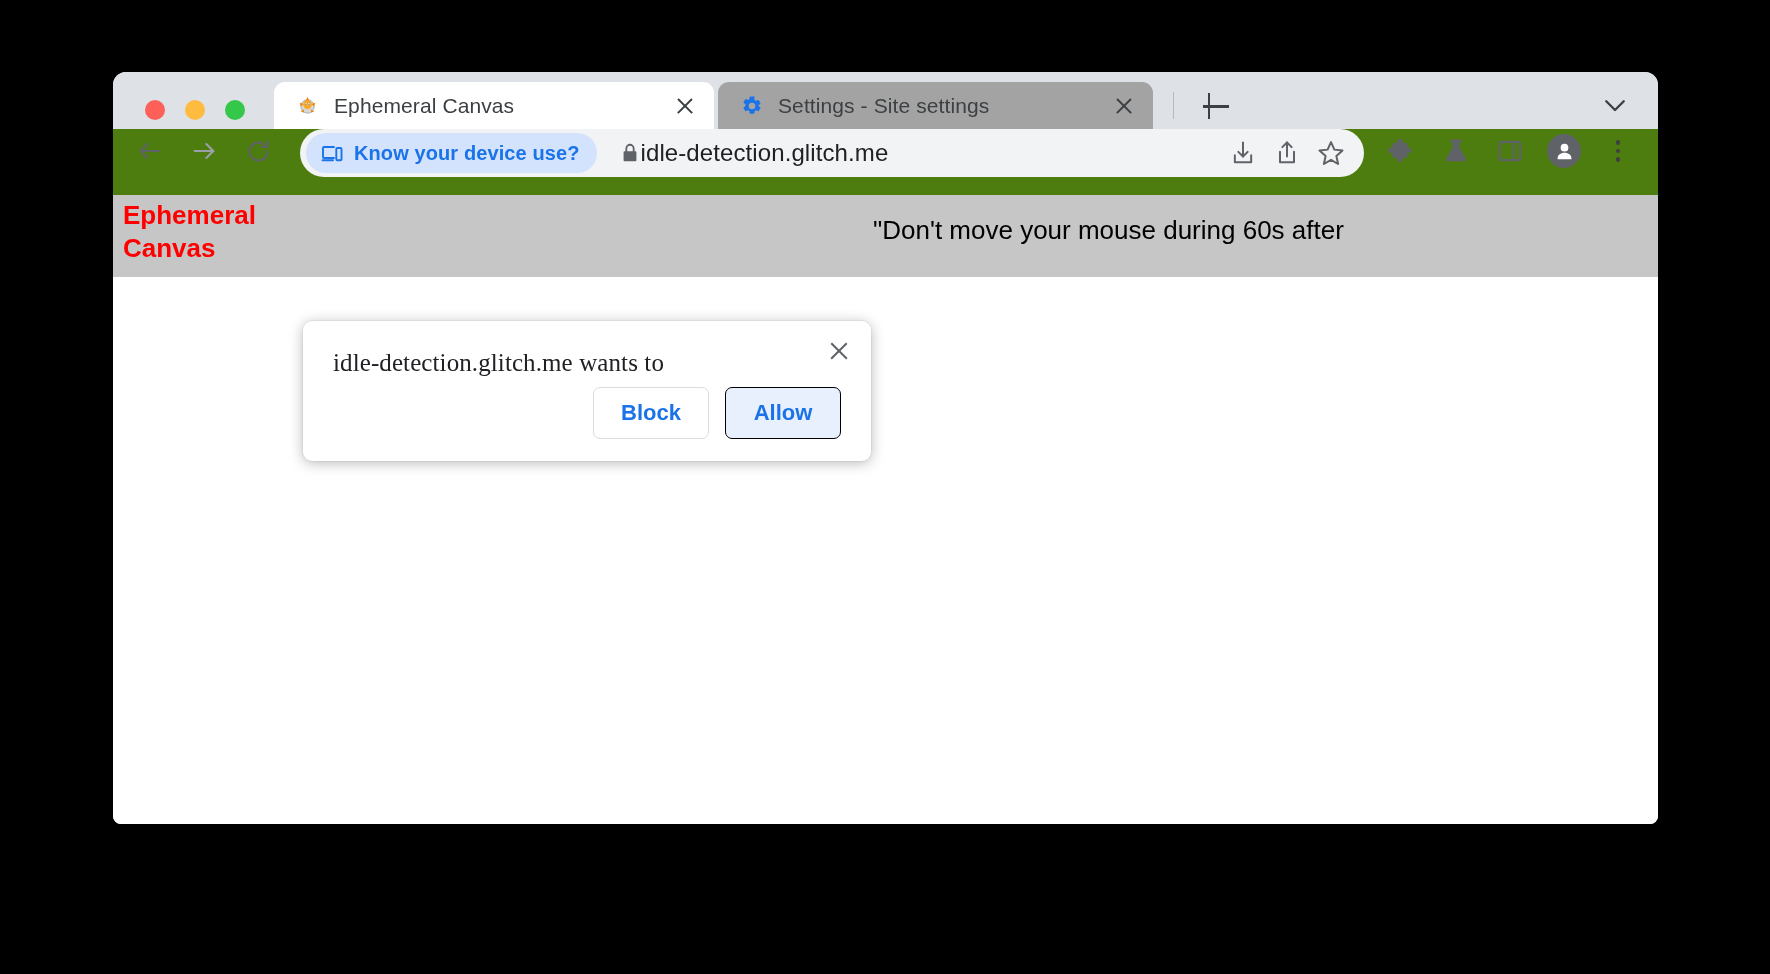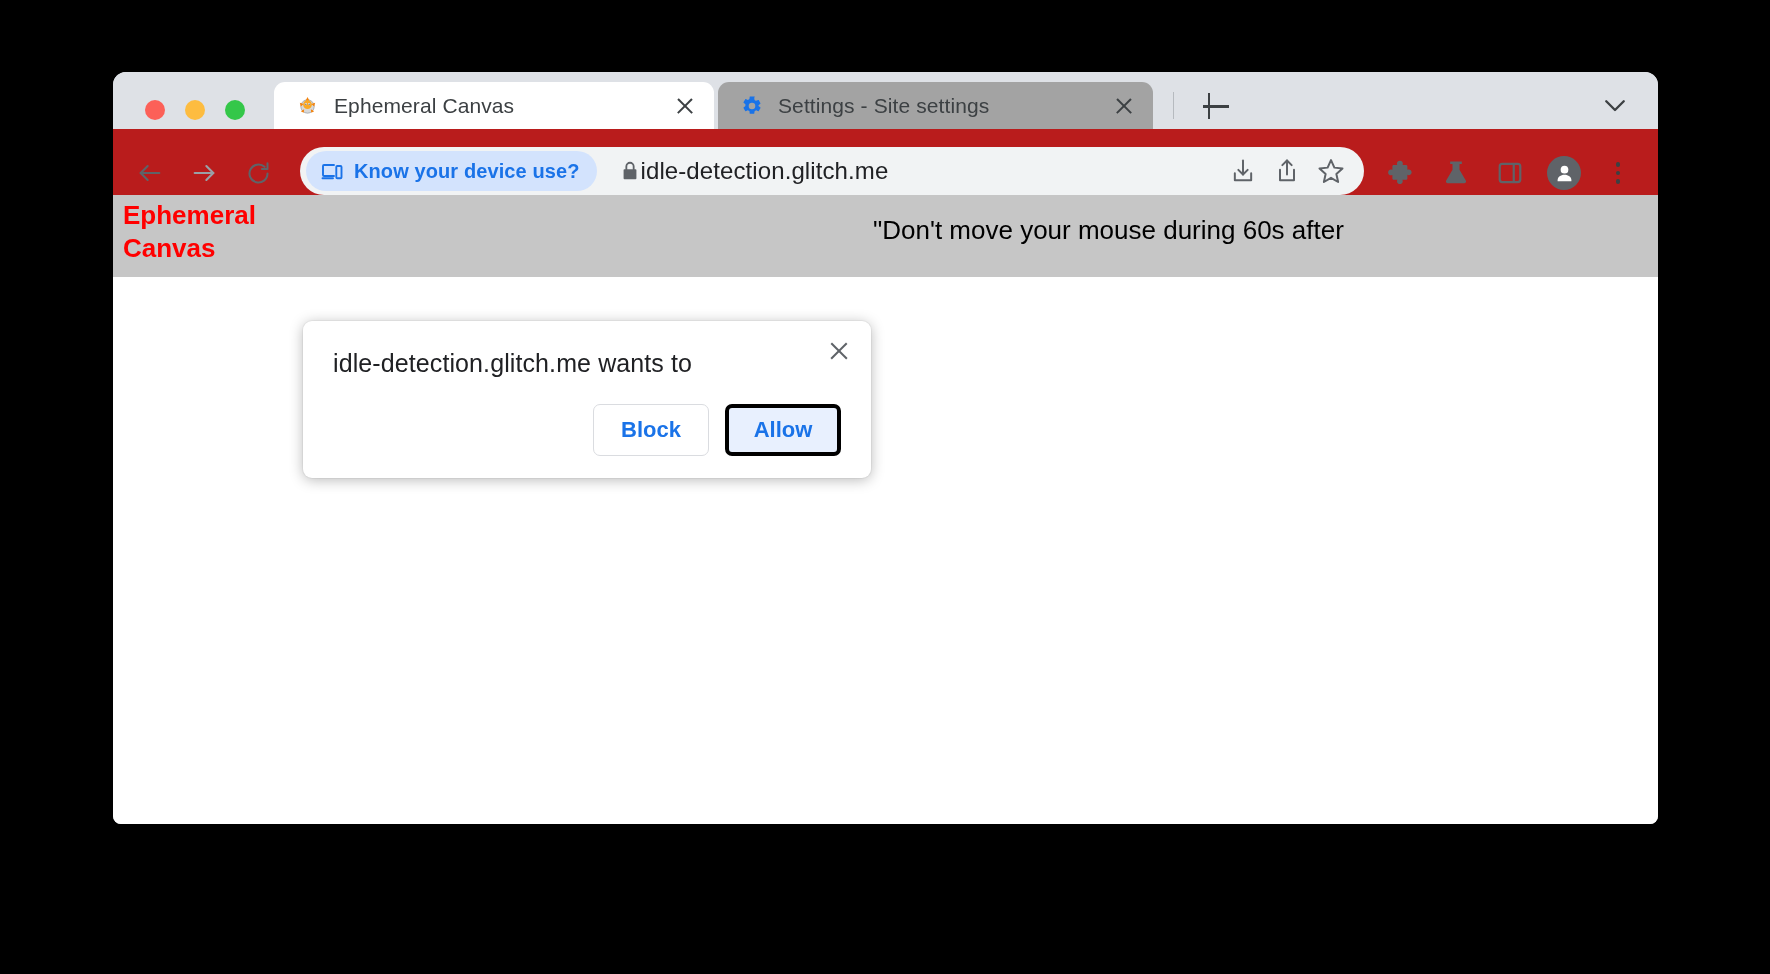--- a/index.html
+++ b/index.html
@@ -97,23 +97,23 @@
   .tabstrip-chevron {
     position: absolute; right: 28px; top: 18px;
     width: 30px; height: 30px;
   }
   .tabstrip-chevron svg { display:block; }
 
   
   .toolbar {
     position: relative;
     height: 66px;
-    background: #b91c1c;
+    background: #4d7c0f;
     display: flex;
-    align-items: flex-end;
+    align-items: flex-start;
   }
   .nav-btn {
     width: 44px; height: 44px;
     margin-left: 10px;
     display: flex; align-items: center; justify-content: center;
     flex: 0 0 auto;
   }
   .nav-btn:first-child { margin-left: 15px; }
 
   .omnibox {
@@ -224,21 +224,22 @@
     left: 5px; top: 15px;
     width: 22px; height: 2.2px;
     background: #5f6368;
   }
   .dialog-close::before { transform: rotate(45deg); }
   .dialog-close::after  { transform: rotate(-45deg); }
   .dialog-title {
     font-size: 25px;
     color: #202124;
     letter-spacing: .1px;
-    margin-bottom: 26px;
+    margin-bottom: 10px;
+    font-family: Liberation Serif, serif;
   }
   .dialog-perm-row {
     display: flex;
     align-items: center;
     margin-bottom: 42px;
     padding-left: 2px;
   }
   .dialog-perm-icon {
     width: 28px; height: 28px; flex: 0 0 28px;
     margin-right: 22px;
@@ -264,21 +265,21 @@
     font-family: "Liberation Sans", sans-serif;
     cursor: pointer;
     padding: 0 22px;
   }
   .dlg-btn.block {
     background: #fff;
     border: 1px solid #dadce0;
   }
   .dlg-btn.allow {
     background: #e8f0fe;
-    border: 4px solid #000000;
+    border: 1px solid #000000;
   }
 </style>
 </head>
 <body>
 
 <div class="stage">
   <div class="browser">
 
     <div class="tabstrip">
 

